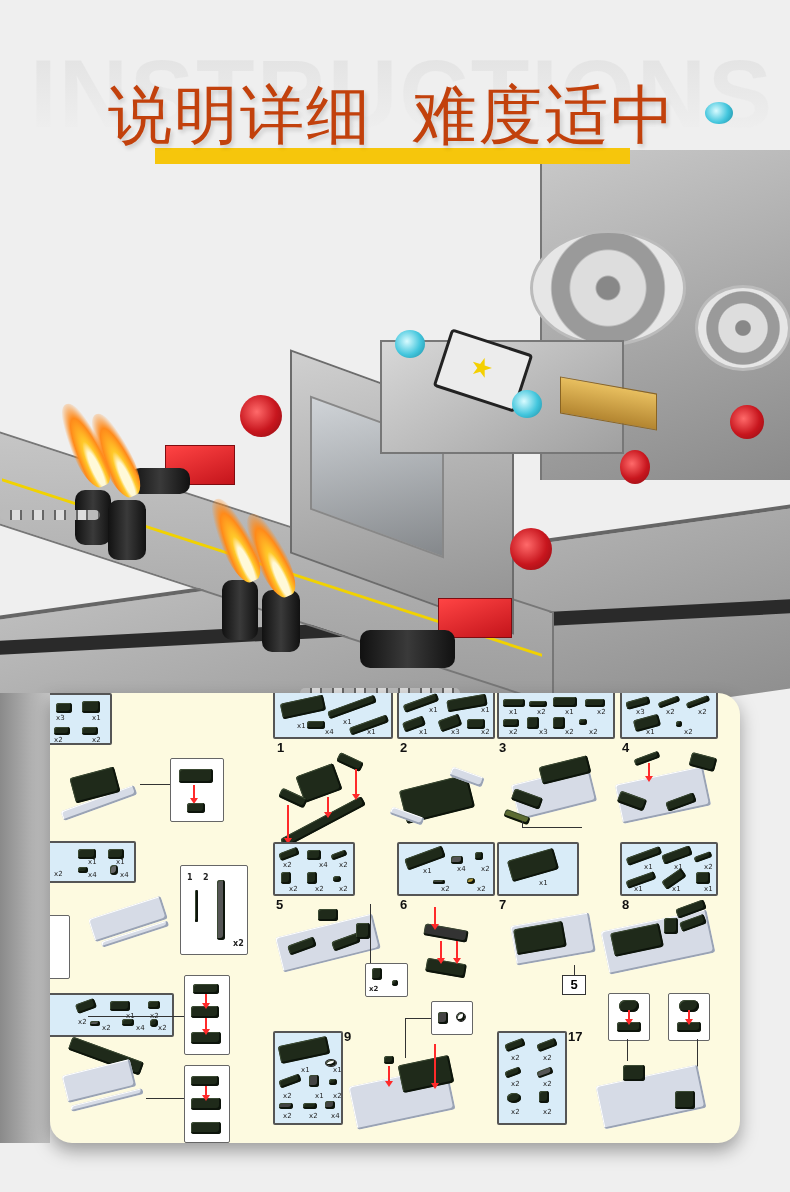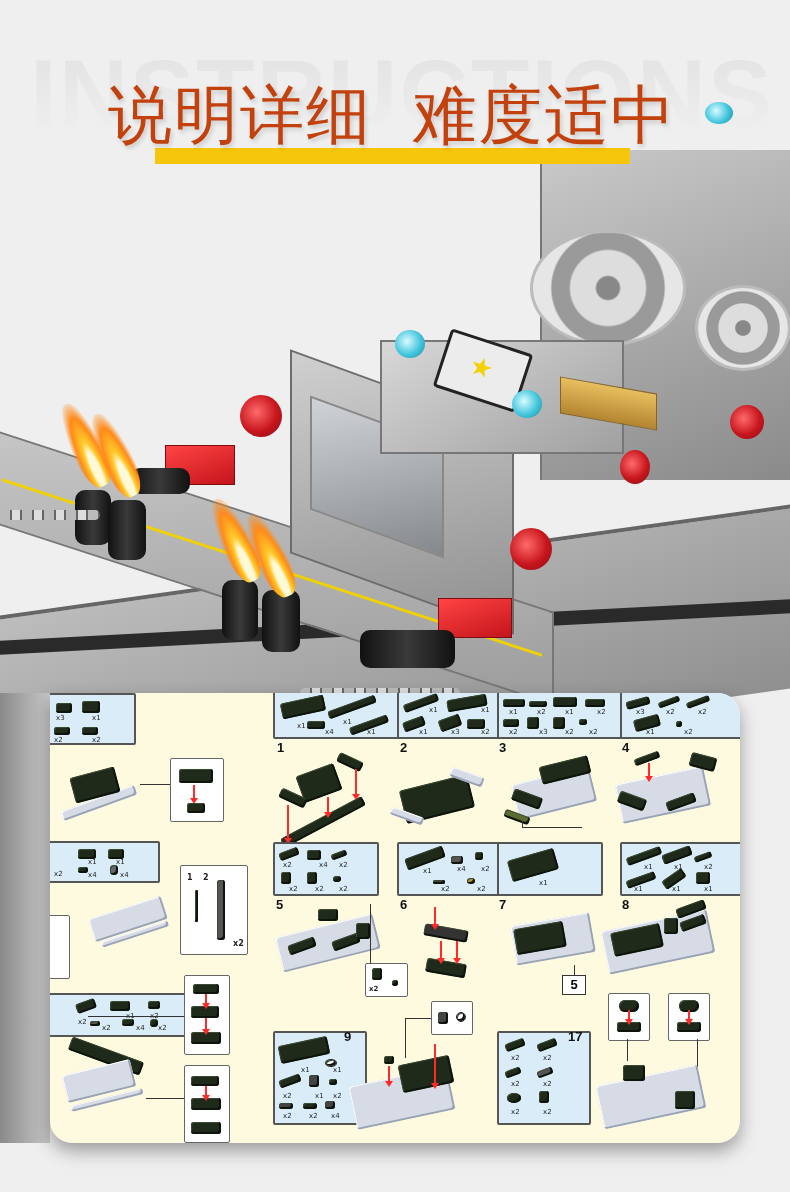--- a/index.html
+++ b/index.html
@@ -31,21 +31,21 @@
   .cannon{position:absolute;background:linear-gradient(90deg,#111,#3a3a3a,#111);border-radius:10px;}
   .flame{position:absolute;width:30px;height:90px;border-radius:50% 50% 40% 40%;background:radial-gradient(ellipse at 50% 80%,#fff9d8 0 18%,#ffc92a 30%,#ff8a1a 55%,rgba(255,110,20,0) 75%);transform:rotate(-25deg);}
   .badge{position:absolute;left:440px;top:250px;width:80px;height:55px;background:#ececec;border:3px solid #222;border-radius:4px;transform:rotate(18deg);}
   .badge-star{position:absolute;left:26px;top:12px;color:#f4d000;font-size:26px;line-height:1;}
   .gold{position:absolute;left:560px;top:295px;width:95px;height:35px;background:linear-gradient(#e8bf5f,#b38530);border:1px solid #8a6422;transform:skewY(10deg);}
   .chain{position:absolute;height:10px;background:repeating-linear-gradient(90deg,#bbb 0 10px,#666 10px 12px,#ddd 12px 20px,#666 20px 22px);border-radius:5px;}
   .dark-edge{position:absolute;left:0;top:530px;width:790px;height:14px;background:#2a2a2a;transform:skewY(-3deg);}
 
   
   .panel{position:absolute;left:50px;top:693px;width:690px;height:450px;background:#fdfae0;border-radius:0 22px 22px 22px;box-shadow:0 8px 18px rgba(0,0,0,0.35);overflow:hidden;}
-  .parts-box{position:absolute;background:#d9ecf8;border:2px solid #555;border-radius:2px;padding-left:24px;}
+  .parts-box{position:absolute;background:#d9ecf8;border:2px solid #555;border-radius:2px;}
   .sub-box{position:absolute;background:#fff;border:1.5px solid #666;border-radius:2px;}
   .brick{position:absolute;background:#1f2a1a;border-radius:3px;box-shadow:inset -2px -2px 0 #0d140b,inset 1px 1px 0 #3b4a33;}
   .brick.light{background:#d6dbe6;box-shadow:inset -2px -2px 0 #9aa3b4,inset 1px 1px 0 #fff;}
   .qty{position:absolute;font-size:7px;color:#222;font-family:"DejaVu Sans",sans-serif;line-height:1;}
   .step-no{position:absolute;font-family:"Liberation Sans",sans-serif;font-weight:bold;font-size:13px;color:#111;line-height:1;}
   .assembly{position:absolute;}
   .arrow-red{position:absolute;width:2px;background:#ff2a2a;}
   .arrow-red::after{content:"";position:absolute;left:-3px;bottom:-5px;border-left:4px solid transparent;border-right:4px solid transparent;border-top:6px solid #ff2a2a;}
   .callout-line{position:absolute;background:#333;}
   .label-box{position:absolute;border:1.5px solid #333;background:#fff;font-family:"Liberation Sans",sans-serif;font-weight:bold;font-size:13px;text-align:center;line-height:18px;}

